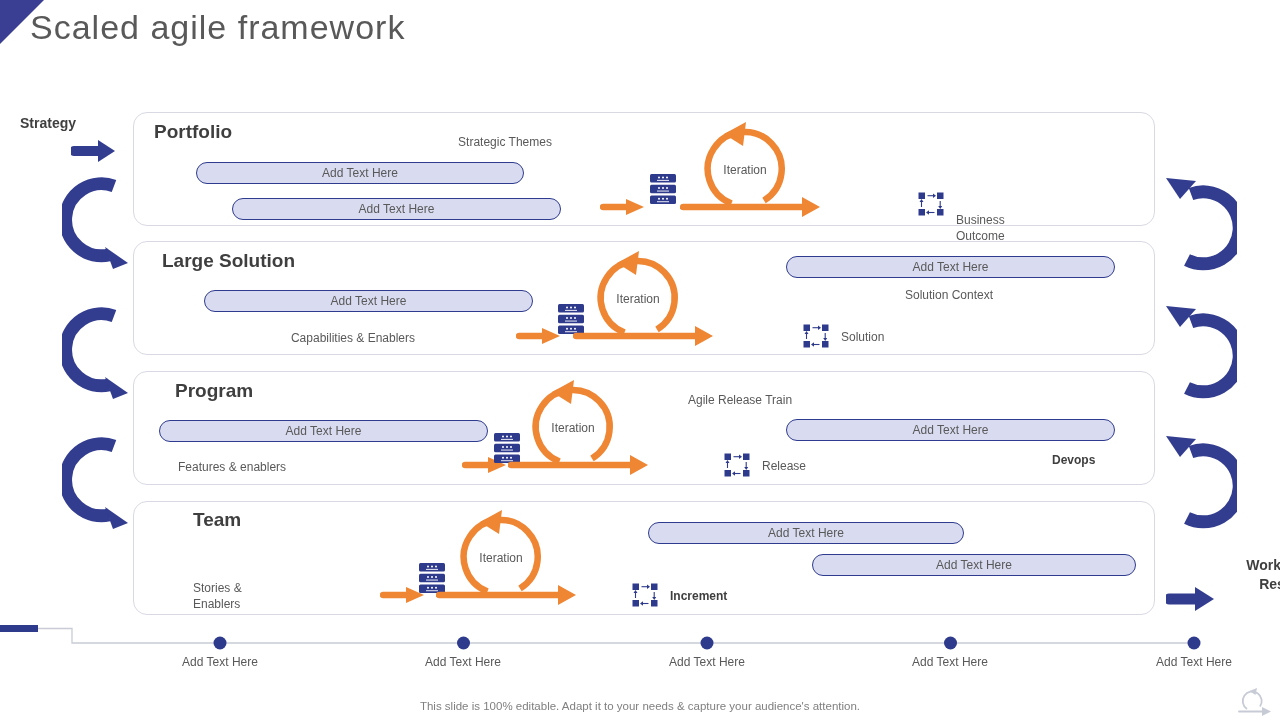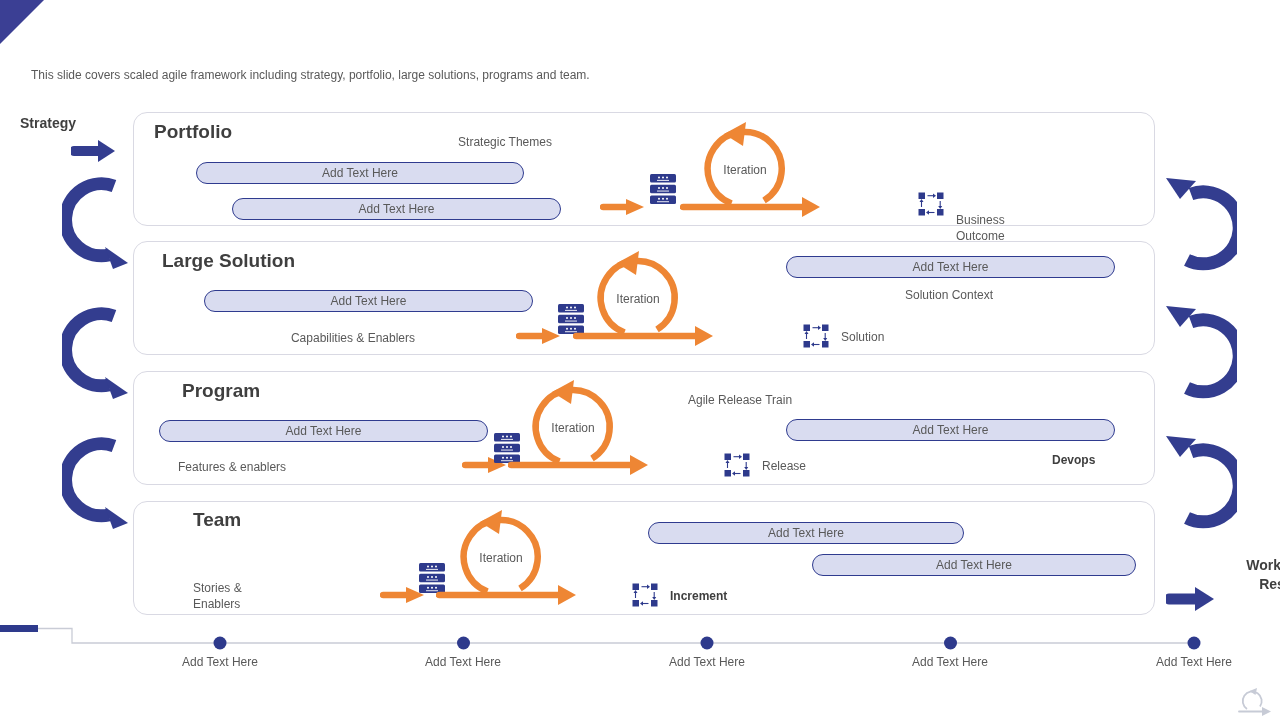--- a/index.html
+++ b/index.html
@@ -27,21 +27,21 @@
   .footer{position:absolute;left:0;right:0;top:700px;text-align:center;
           font-size:11.5px;color:#808080;}
   svg{display:block;}
 </style>
 </head>
 <body>
 
 <div class="slide">
 
   <div class="corner"></div>
-  <div class="subtitle">This slide covers scaled agile framework including strategy, portfolio, large solutions, programs and team.</div>
+  <h1 class="title">Scaled agile framework</h1>
 
   <div class="side-label" style="left:20px;top:114px;">Strategy</div>
   <svg class="abs" style="left:71px;top:139px;" width="44" height="24">
     <path d="M3 12 H28" stroke="#333D8F" stroke-width="10" stroke-linecap="round"></path>
     <polygon points="27,1 44,12 27,23" fill="#333D8F"></polygon>
   </svg>
 
   <svg class="abs" style="left:62px;top:176px;" width="74" height="100">
     <path d="M52 10 A 36 36 0 1 0 47 79" stroke="#333D8F" stroke-width="13" fill="none"></path>
     <polygon points="43,71 51,93 66,87" fill="#333D8F"></polygon>
@@ -182,21 +182,21 @@
     <g stroke="#2E3A8C" stroke-width="1.1">
       <line x1="9.5" y1="3.7" x2="15.5" y2="3.7"></line>
         <line x1="22.2" y1="9" x2="22.2" y2="14.5"></line>
       <line x1="16.5" y1="20.5" x2="10.5" y2="20.5"></line>
         <line x1="3.5" y1="15" x2="3.5" y2="9.5"></line>
     </g>
   </svg>
   <div class="lbl" style="left:841px;top:329px;">Solution</div>
 
   <div class="panel" style="top:371px;"></div>
-  <div class="row-title" style="left:182px;top:380px;">Program</div>
+  <div class="row-title" style="left:175px;top:380px;">Program</div>
   <div class="pill" style="left:159px;top:420px;width:327px;">Add Text Here</div>
   <div class="lbl" style="left:178px;top:459px;">Features &amp; enablers</div>
   <svg class="abs" style="left:462px;top:456px;" width="44" height="18">
     <path d="M3 9 H26" stroke="#EE8634" stroke-width="6.5" stroke-linecap="round"></path>
     <polygon points="26,1 44,9 26,17" fill="#EE8634"></polygon>
   </svg>
   <svg class="abs" style="left:494px;top:433px;" width="26" height="30">
     <g fill="#2E3A8C">
       <rect x="0" y="0" width="26" height="8.6" rx="1.5"></rect>
         <rect x="0" y="10.7" width="26" height="8.6" rx="1.5"></rect>
@@ -312,20 +312,21 @@
     <circle cx="707" cy="23" r="6.5" fill="#2E3A8C"></circle>
     <circle cx="950.5" cy="23" r="6.5" fill="#2E3A8C"></circle>
     <circle cx="1194" cy="23" r="6.5" fill="#2E3A8C"></circle>
   </svg>
   <div class="timeline-label" style="left:155px;">Add Text Here</div>
   <div class="timeline-label" style="left:398px;">Add Text Here</div>
   <div class="timeline-label" style="left:642px;">Add Text Here</div>
   <div class="timeline-label" style="left:885px;">Add Text Here</div>
   <div class="timeline-label" style="left:1129px;">Add Text Here</div>
 
+  <div class="footer">This slide is 100% editable. Adapt it to your needs &amp; capture your audience's attention.</div>
   <svg class="abs" style="left:1236px;top:686px;" width="36" height="30">
     <path d="M11 23 A 9.5 9.5 0 1 1 24 20.5" stroke="#C7CBD6" stroke-width="1.8" fill="none"></path>
     <polygon points="13.5,5 21,2 19.5,9" fill="#C7CBD6"></polygon>
     <path d="M3 25.5 H27" stroke="#C7CBD6" stroke-width="1.8" stroke-linecap="round"></path>
     <polygon points="26,21 35,25.5 26,30" fill="#C7CBD6"></polygon>
   </svg>
 
 </div>
 
 </body></html>

